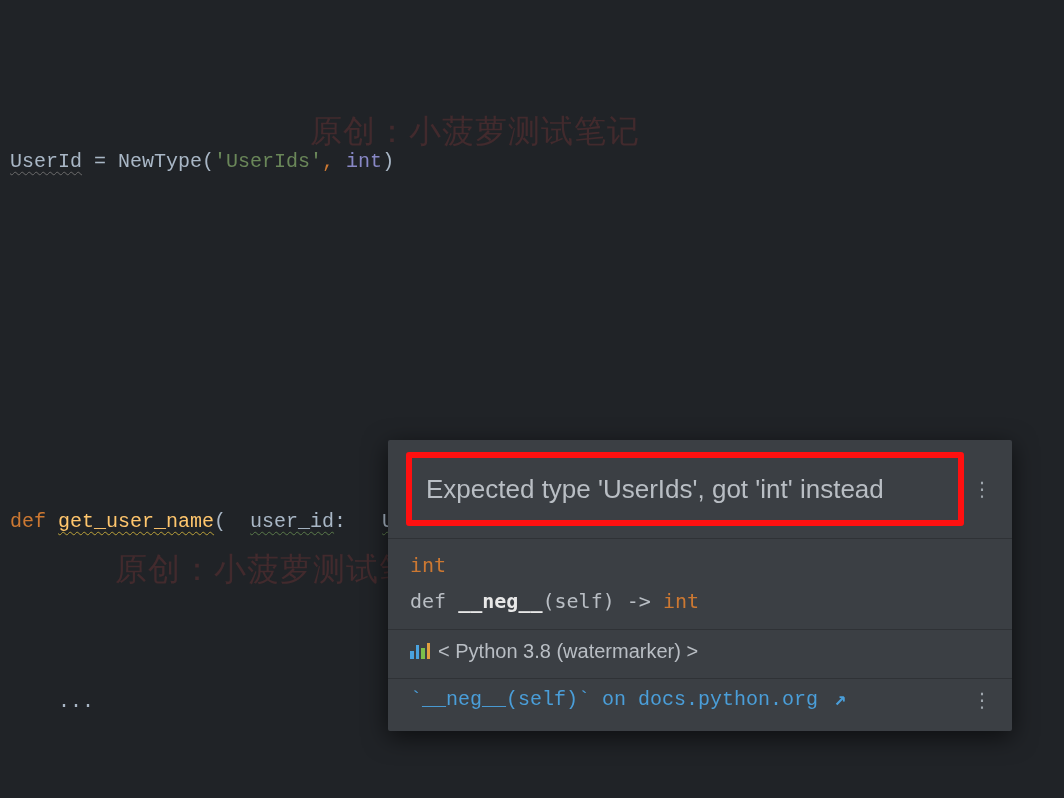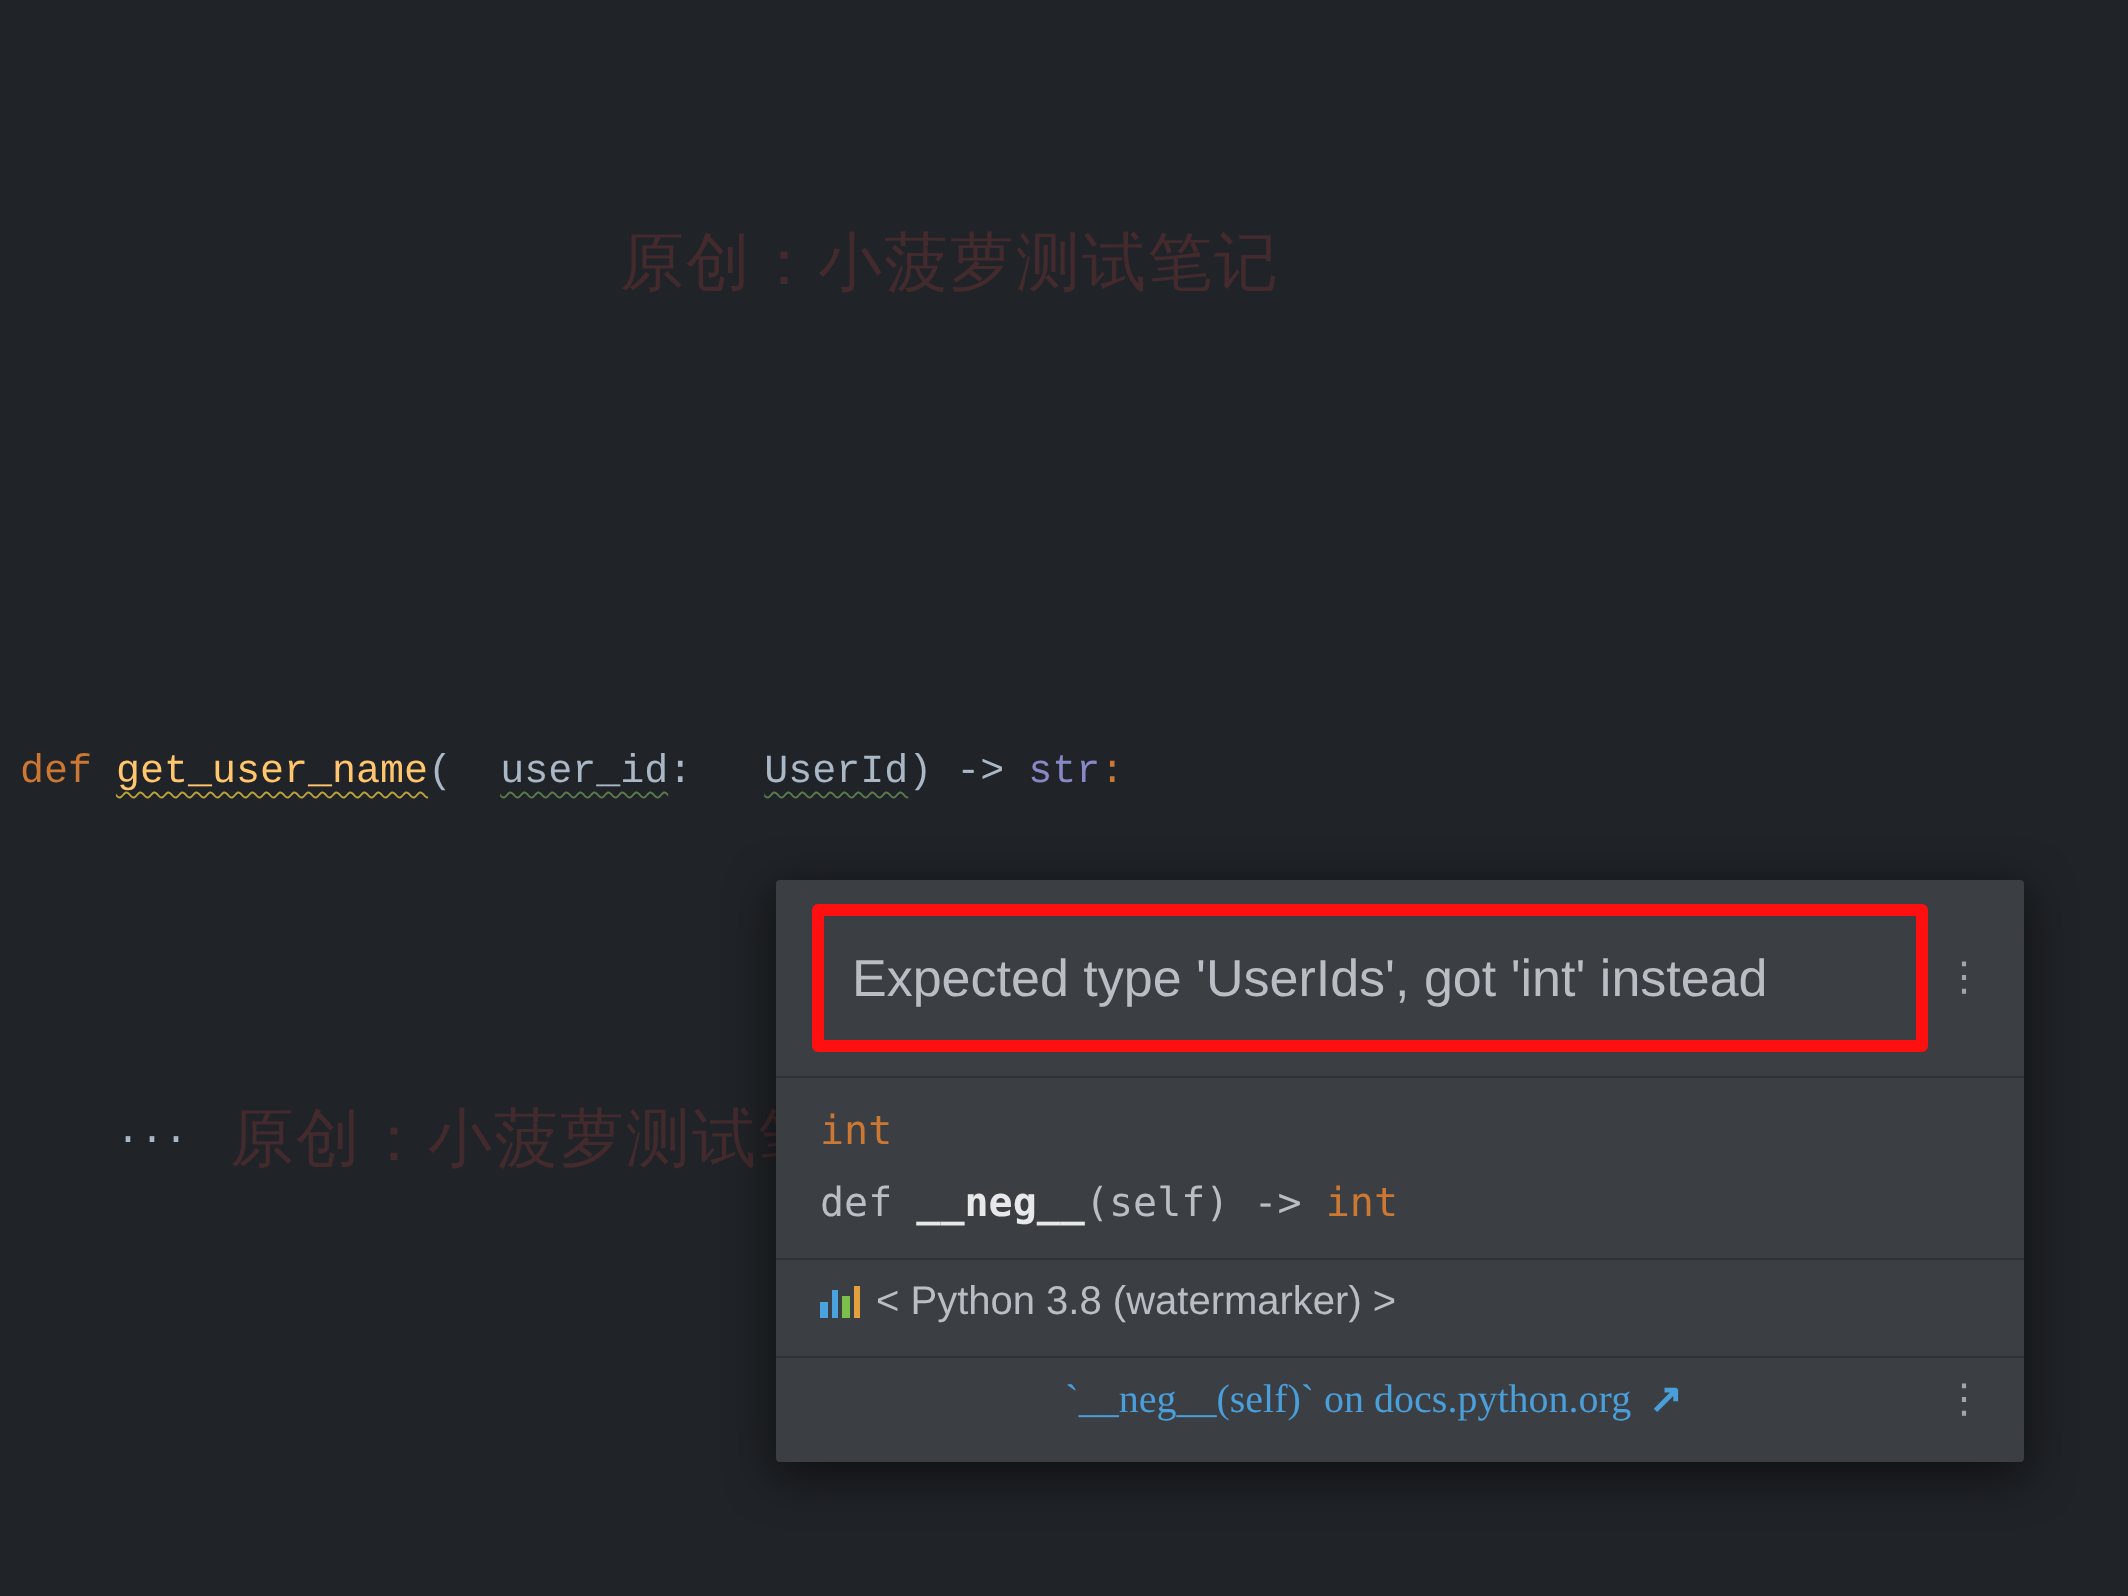--- a/index.html
+++ b/index.html
@@ -132,37 +132,37 @@
   .interp-icon .b3 { height: 11px; background:#7cc04b; }
   .interp-icon .b4 { height: 16px; background:#e2a03f; }
 
   .tooltip .doclink-row{
     display:flex;
     align-items:center;
     padding: 4px 12px 14px 22px;
   }
   .tooltip .doclink {
     color: #4a9ed9;
-    font-family: Liberation Serif, serif;
+    font-family: Liberation Mono, monospace;
     cursor: pointer;
     flex:1;
     font-size: 20px;
-    text-align: center;
   }
   .tooltip .arrow-out {
     color: #4a9ed9;
     margin-left: 4px;
     font-weight: 700;
   }
 </style>
 </head>
 <body>
 
 <div class="editor">
   
+  <div class="line"><span class="white weak-under">UserId</span><span class="white"> = </span><span class="white">NewType</span><span class="white">(</span><span class="green">'UserIds'</span><span class="orange">, </span><span class="builtin">int</span><span class="white">)</span></div>
   
   <div class="line">&nbsp;</div>
   
   <div class="line"><span class="orange">def </span><span class="yellow warn-under">get_user_name</span><span class="white">(</span><span class="param typo-under">user_id</span><span class="white">: </span><span class="white typo-under">UserId</span><span class="white">)</span><span class="white"> -&gt; </span><span class="builtin">str</span><span class="orange">:</span></div>
   
   <div class="line"><span>    </span><span class="white">...</span></div>
   
   
   
   

